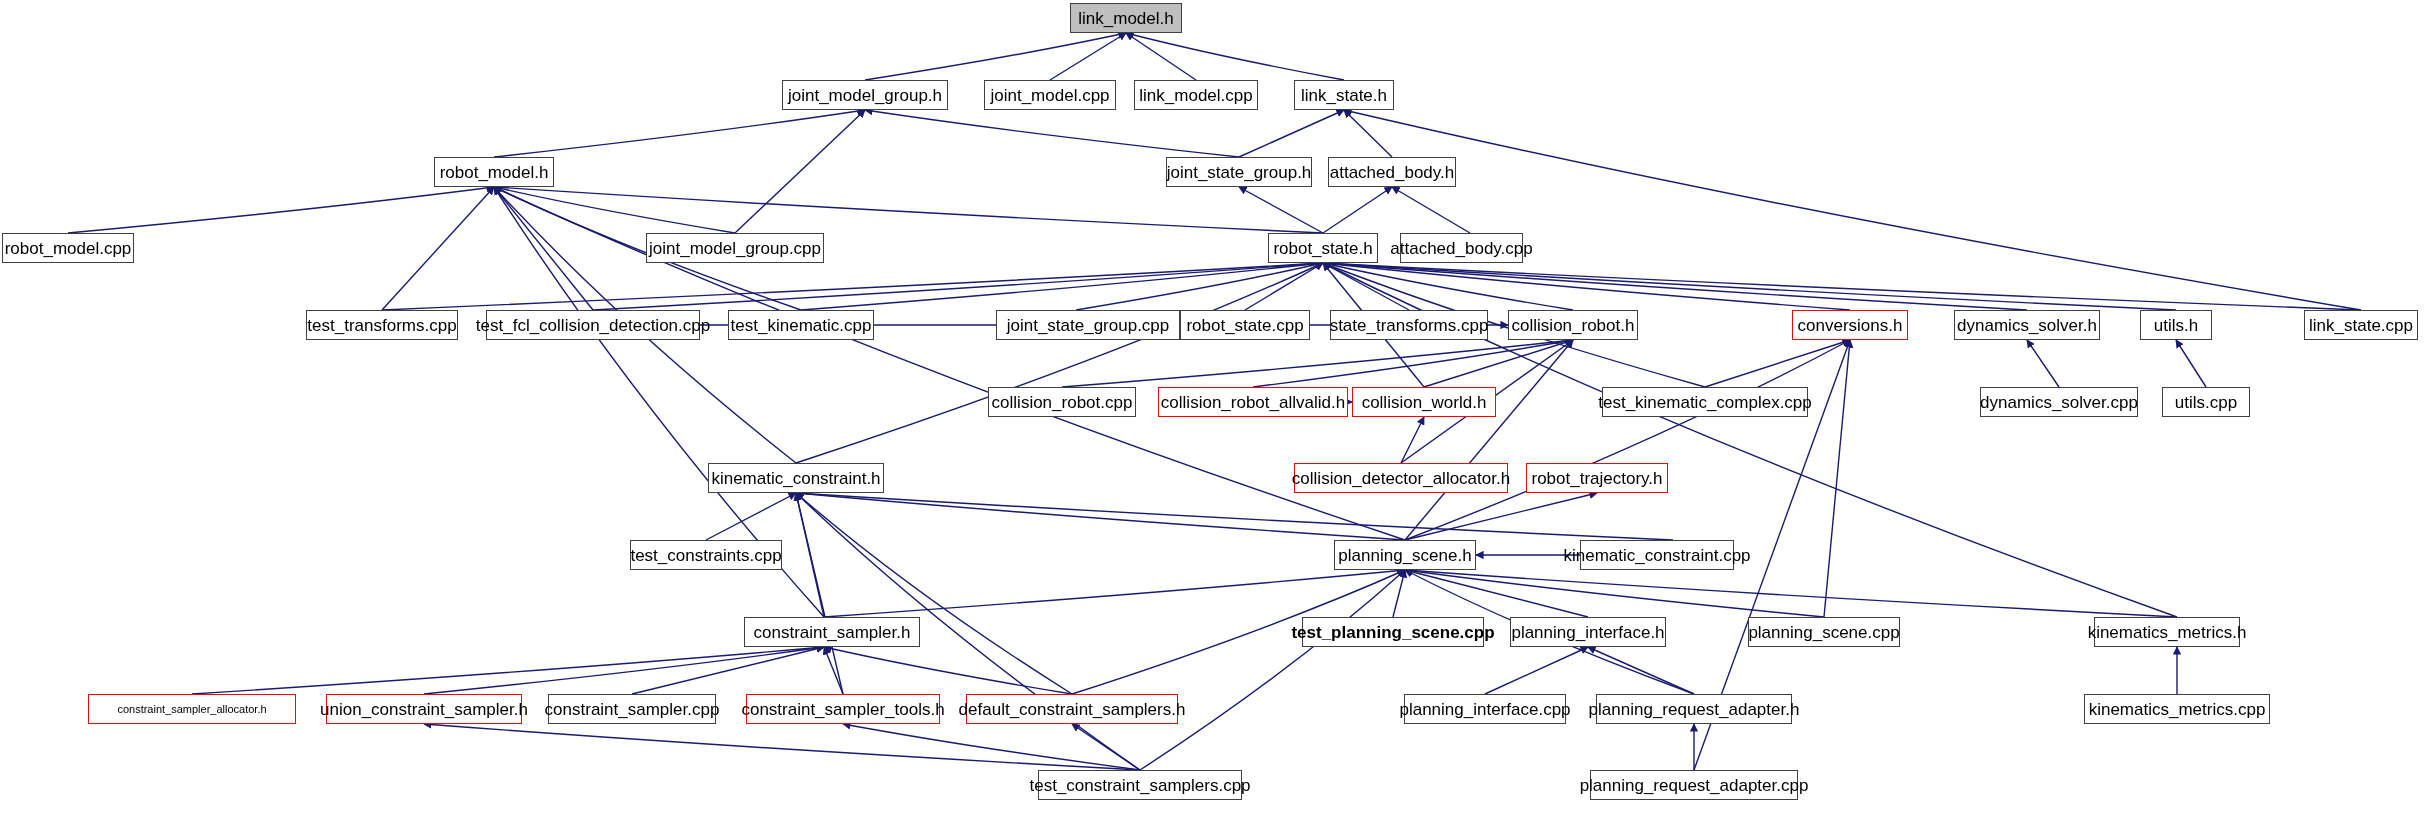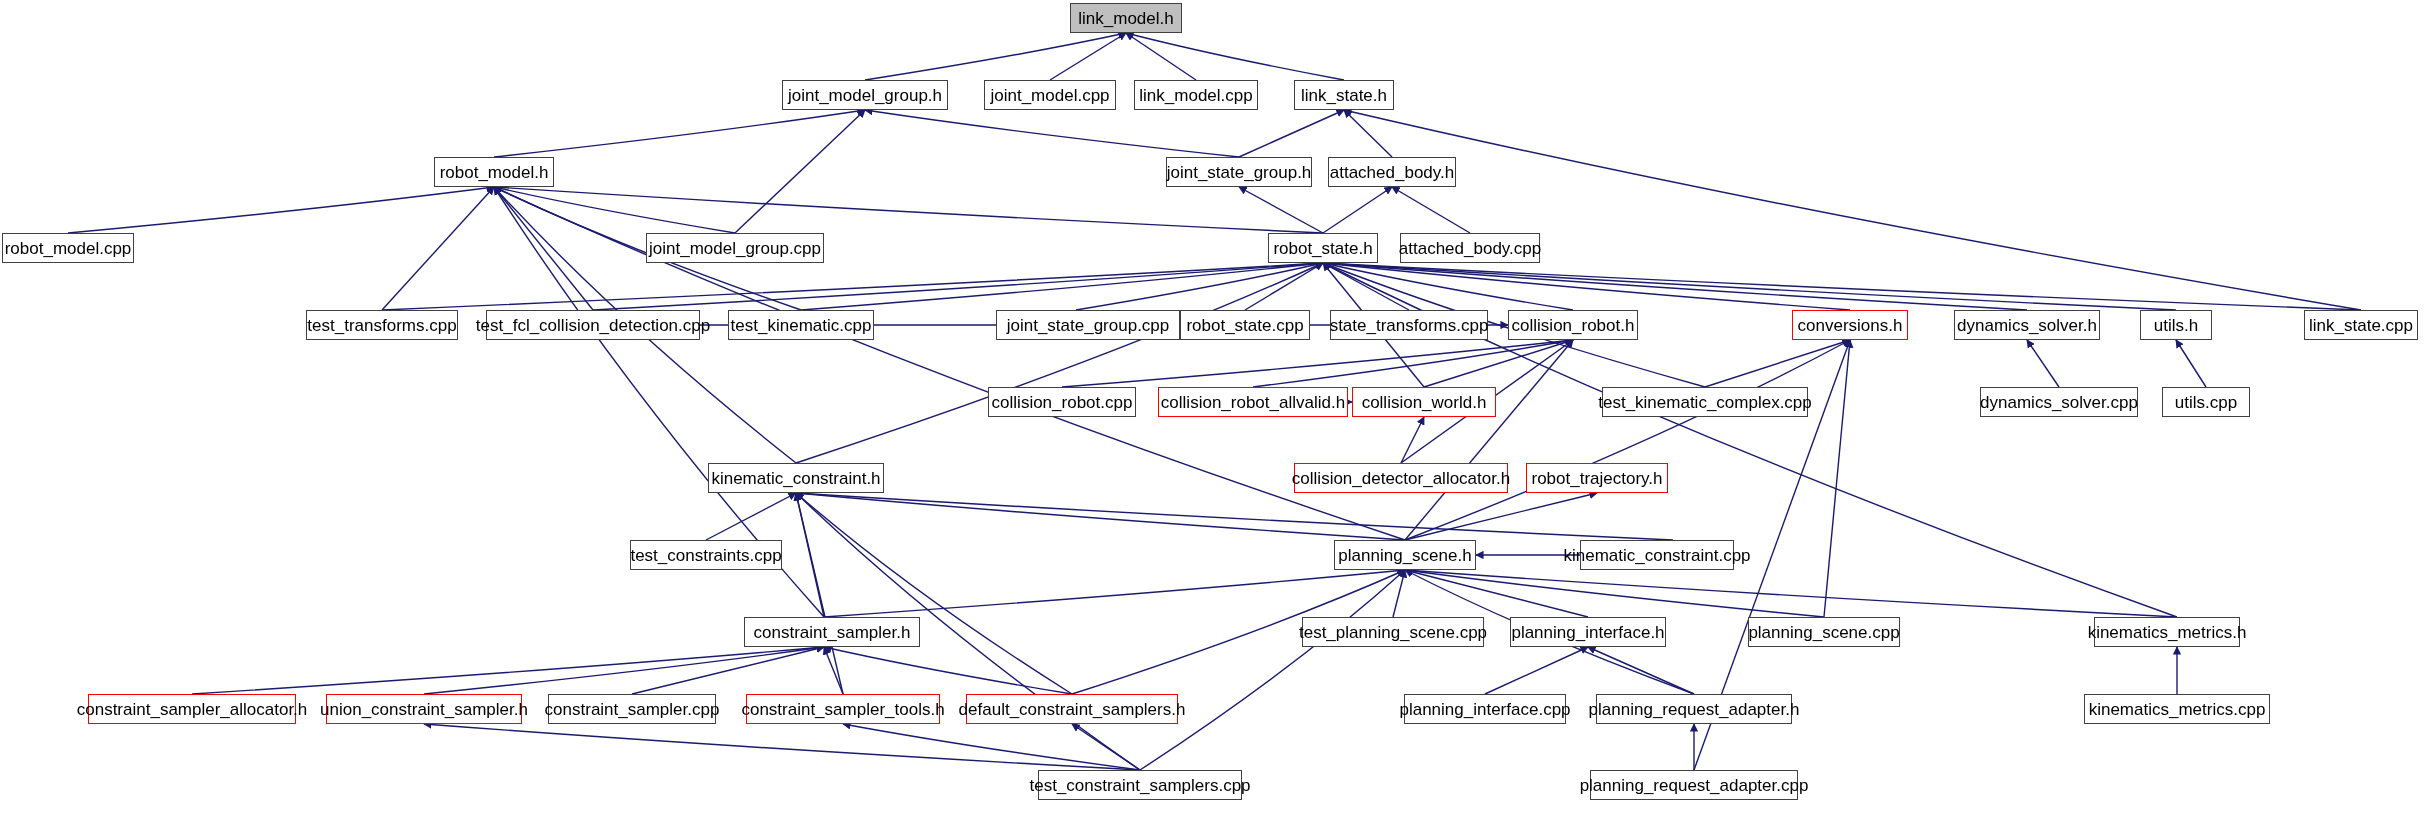--- a/index.html
+++ b/index.html
@@ -142,21 +142,21 @@
       <div class="node" style="left: 782px; top: 80px; width: 166px; font-size: 17px;">joint_model_group.h</div>
       <div class="node" style="left: 984px; top: 80px; width: 132px; font-size: 17px;">joint_model.cpp</div>
       <div class="node" style="left: 1134px; top: 80px; width: 124px; font-size: 17px;">link_model.cpp</div>
       <div class="node" style="left: 1294px; top: 80px; width: 100px; font-size: 17px;">link_state.h</div>
       <div class="node" style="left: 434px; top: 157px; width: 120px; font-size: 17px;">robot_model.h</div>
       <div class="node" style="left: 1166px; top: 157px; width: 146px; font-size: 17px;">joint_state_group.h</div>
       <div class="node" style="left: 1328px; top: 157px; width: 128px; font-size: 17px;">attached_body.h</div>
       <div class="node" style="left: 2px; top: 233px; width: 132px; font-size: 17px;">robot_model.cpp</div>
       <div class="node" style="left: 646px; top: 233px; width: 178px; font-size: 17px;">joint_model_group.cpp</div>
       <div class="node" style="left: 1268px; top: 233px; width: 110px; font-size: 17px;">robot_state.h</div>
-      <div class="node" style="left: 1400px; top: 233px; width: 140px; font-size: 17px;">attached_body.cpp</div>
+      <div class="node" style="left: 1400px; top: 233px; width: 123px; font-size: 17px;">attached_body.cpp</div>
       <div class="node" style="left: 306px; top: 310px; width: 152px; font-size: 17px;">test_transforms.cpp</div>
       <div class="node" style="left: 486px; top: 310px; width: 214px; font-size: 17px;">test_fcl_collision_detection.cpp</div>
       <div class="node" style="left: 728px; top: 310px; width: 146px; font-size: 17px;">test_kinematic.cpp</div>
       <div class="node" style="left: 996px; top: 310px; width: 184px; font-size: 17px;">joint_state_group.cpp</div>
       <div class="node" style="left: 1180px; top: 310px; width: 130px; font-size: 17px;">robot_state.cpp</div>
       <div class="node" style="left: 1330px; top: 310px; width: 158px; font-size: 17px;">state_transforms.cpp</div>
       <div class="node" style="left: 1508px; top: 310px; width: 130px; font-size: 17px;">collision_robot.h</div>
       <div class="node red" style="left: 1792px; top: 310px; width: 116px; font-size: 17px;">conversions.h</div>
       <div class="node" style="left: 1954px; top: 310px; width: 146px; font-size: 17px;">dynamics_solver.h</div>
       <div class="node" style="left: 2140px; top: 310px; width: 72px; font-size: 17px;">utils.h</div>
@@ -167,25 +167,25 @@
       <div class="node" style="left: 1602px; top: 387px; width: 206px; font-size: 17px;">test_kinematic_complex.cpp</div>
       <div class="node" style="left: 1980px; top: 387px; width: 158px; font-size: 17px;">dynamics_solver.cpp</div>
       <div class="node" style="left: 2162px; top: 387px; width: 88px; font-size: 17px;">utils.cpp</div>
       <div class="node" style="left: 708px; top: 463px; width: 176px; font-size: 17px;">kinematic_constraint.h</div>
       <div class="node red" style="left: 1294px; top: 463px; width: 214px; font-size: 17px;">collision_detector_allocator.h</div>
       <div class="node red" style="left: 1526px; top: 463px; width: 142px; font-size: 17px;">robot_trajectory.h</div>
       <div class="node" style="left: 630px; top: 540px; width: 152px; font-size: 17px;">test_constraints.cpp</div>
       <div class="node" style="left: 1334px; top: 540px; width: 142px; font-size: 17px;">planning_scene.h</div>
       <div class="node" style="left: 1580px; top: 540px; width: 154px; font-size: 17px;">kinematic_constraint.cpp</div>
       <div class="node" style="left: 744px; top: 617px; width: 176px; font-size: 17px;">constraint_sampler.h</div>
-      <div class="node" style="left: 1302px; top: 617px; width: 182px; font-size: 17px;">test_planning_scene.cpp</div>
+      <div class="node" style="left: 1302px; top: 617px; width: 182px; font-size: 17px; font-weight: bold;">test_planning_scene.cpp</div>
       <div class="node" style="left: 1510px; top: 617px; width: 156px; font-size: 17px;">planning_interface.h</div>
       <div class="node" style="left: 1748px; top: 617px; width: 152px; font-size: 17px;">planning_scene.cpp</div>
       <div class="node" style="left: 2094px; top: 617px; width: 146px; font-size: 17px;">kinematics_metrics.h</div>
-      <div class="node red" style="left: 88px; top: 694px; width: 208px; font-size: 17px;">constraint_sampler_allocator.h</div>
+      <div class="node red" style="left: 88px; top: 694px; width: 208px; font-size: 11px;">constraint_sampler_allocator.h</div>
       <div class="node red" style="left: 326px; top: 694px; width: 196px; font-size: 17px;">union_constraint_sampler.h</div>
       <div class="node" style="left: 548px; top: 694px; width: 168px; font-size: 17px;">constraint_sampler.cpp</div>
       <div class="node red" style="left: 746px; top: 694px; width: 194px; font-size: 17px;">constraint_sampler_tools.h</div>
       <div class="node red" style="left: 966px; top: 694px; width: 212px; font-size: 17px;">default_constraint_samplers.h</div>
       <div class="node" style="left: 1404px; top: 694px; width: 162px; font-size: 17px;">planning_interface.cpp</div>
       <div class="node" style="left: 1596px; top: 694px; width: 196px; font-size: 17px;">planning_request_adapter.h</div>
       <div class="node" style="left: 2084px; top: 694px; width: 186px; font-size: 17px;">kinematics_metrics.cpp</div>
       <div class="node" style="left: 1038px; top: 770px; width: 204px; font-size: 17px;">test_constraint_samplers.cpp</div>
       <div class="node" style="left: 1590px; top: 770px; width: 208px; font-size: 17px;">planning_request_adapter.cpp</div>
     </div>

